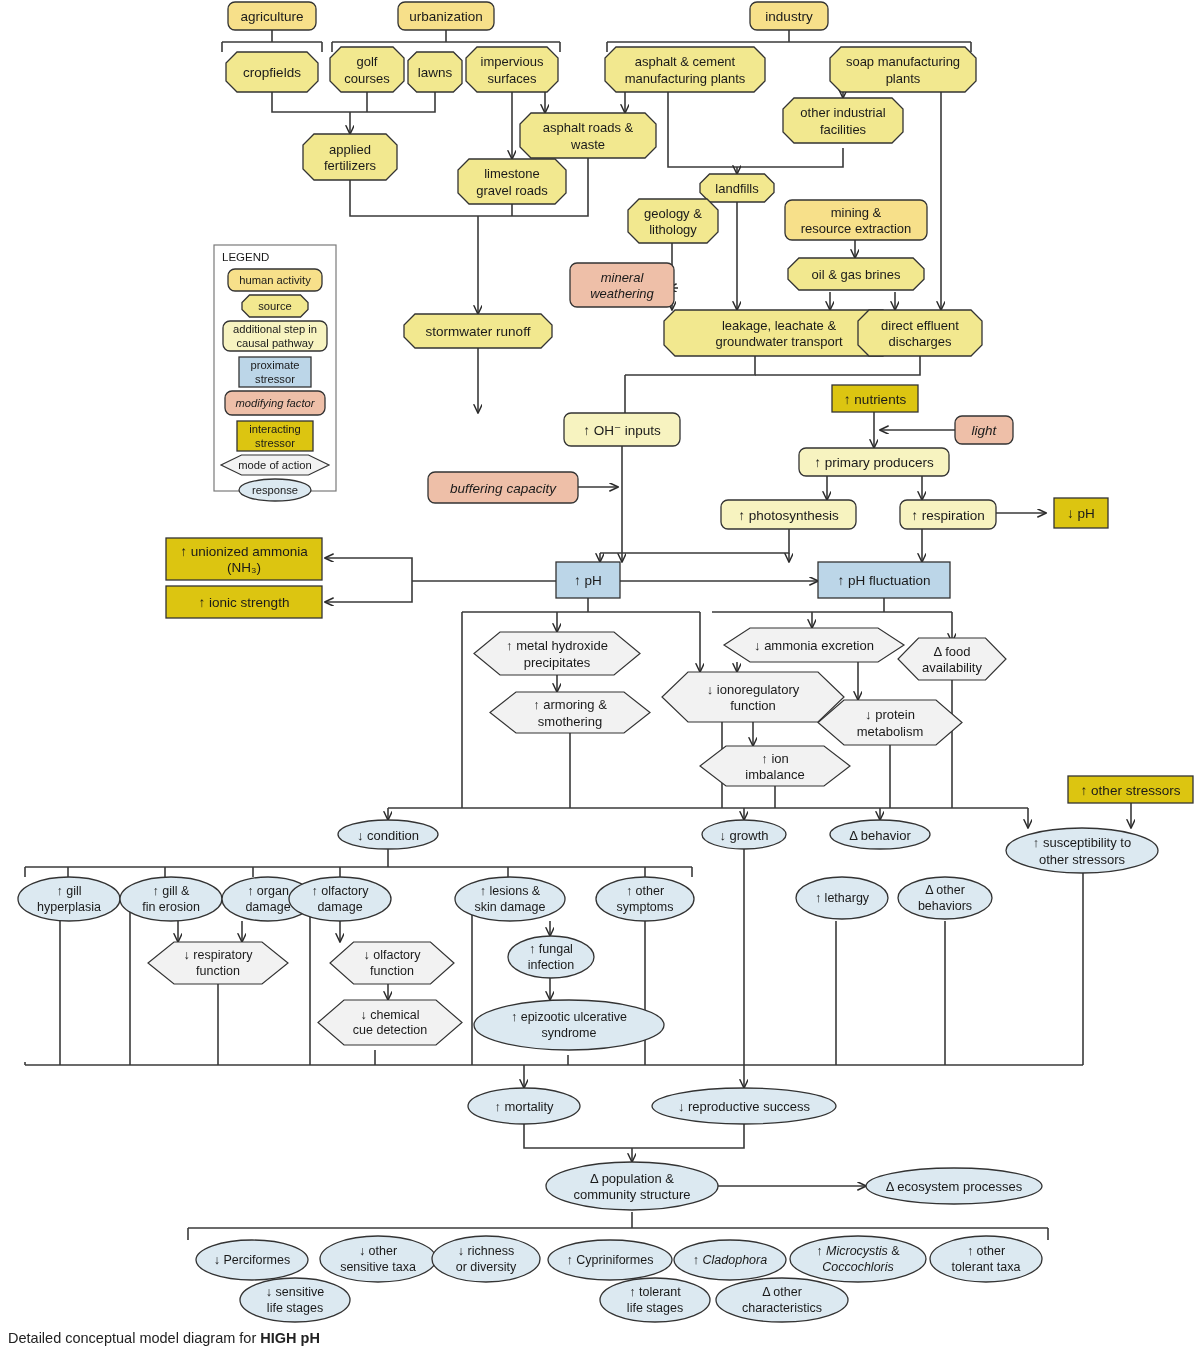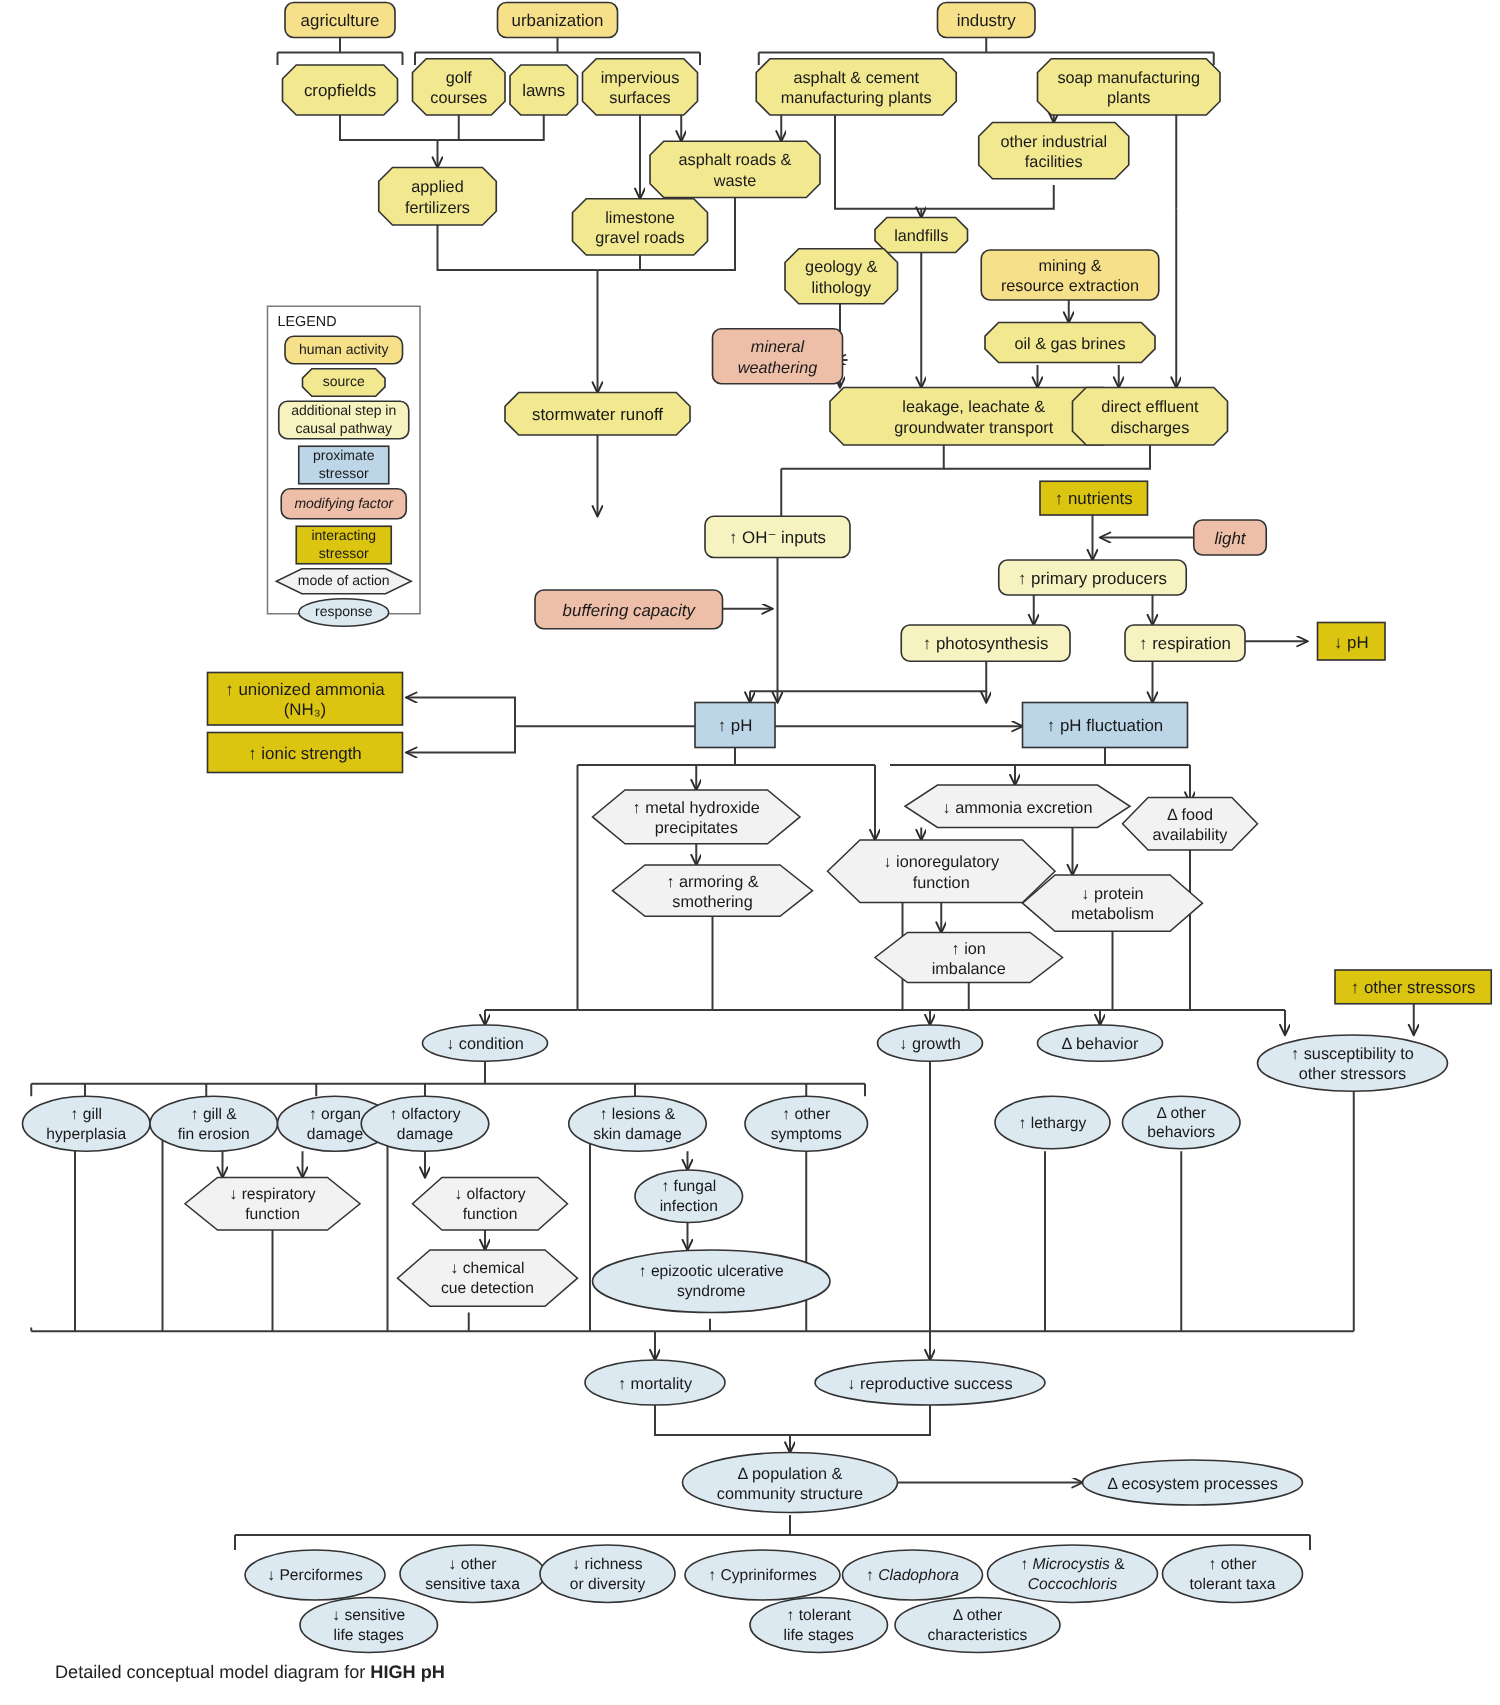--- a/index.html
+++ b/index.html
@@ -1,20 +1,20 @@
 <!DOCTYPE html>
 <html><head>
 <meta charset="utf-8">
 <style>
   html,body{margin:0;padding:0;background:#fff;}
   body{font-family:"Liberation Sans","DejaVu Sans",sans-serif;}
   #stage{position:relative;width:1200px;height:1364px;background:#fff;overflow:hidden;}
   svg#diagram{position:absolute;left:0;top:0;width:1200px;height:1364px;}
   .nd text, svg text{font-family:"Liberation Sans","DejaVu Sans",sans-serif;}
-  .caption{position:absolute;left:8px;top:1330px;font-size:14.5px;color:#222;margin-left:36px;}
+  .caption{position:absolute;left:8px;top:1330px;font-size:14.5px;color:#222;}
   .caption b{font-weight:bold;}
 </style>
 </head>
 <body>
 
 <div id="stage">
 <svg id="diagram" viewBox="0 0 1200 1364">
   <defs>
     <marker id="arr" markerWidth="11" markerHeight="11" refX="9.2" refY="4" orient="auto" markerUnits="userSpaceOnUse">
       <path d="M1,0 L9.5,4 L1,8" fill="none" stroke="#2b2b2b" stroke-width="1.5" stroke-linecap="round" stroke-linejoin="round"></path>

